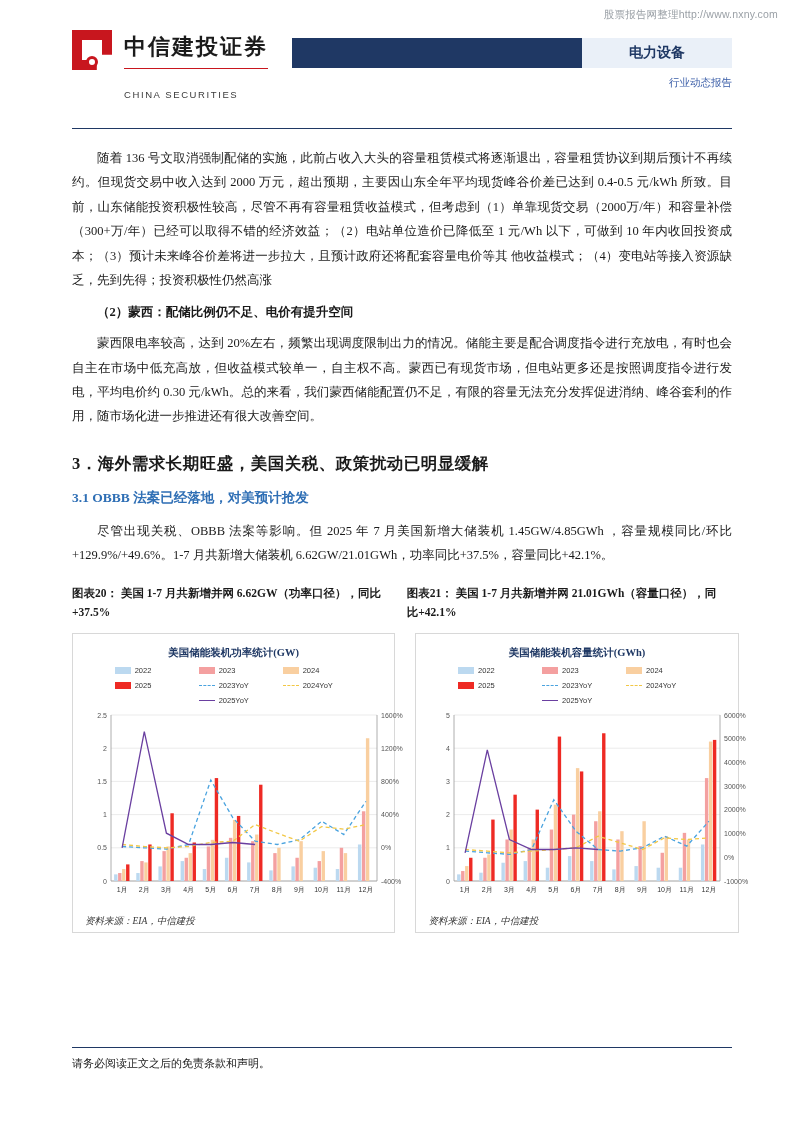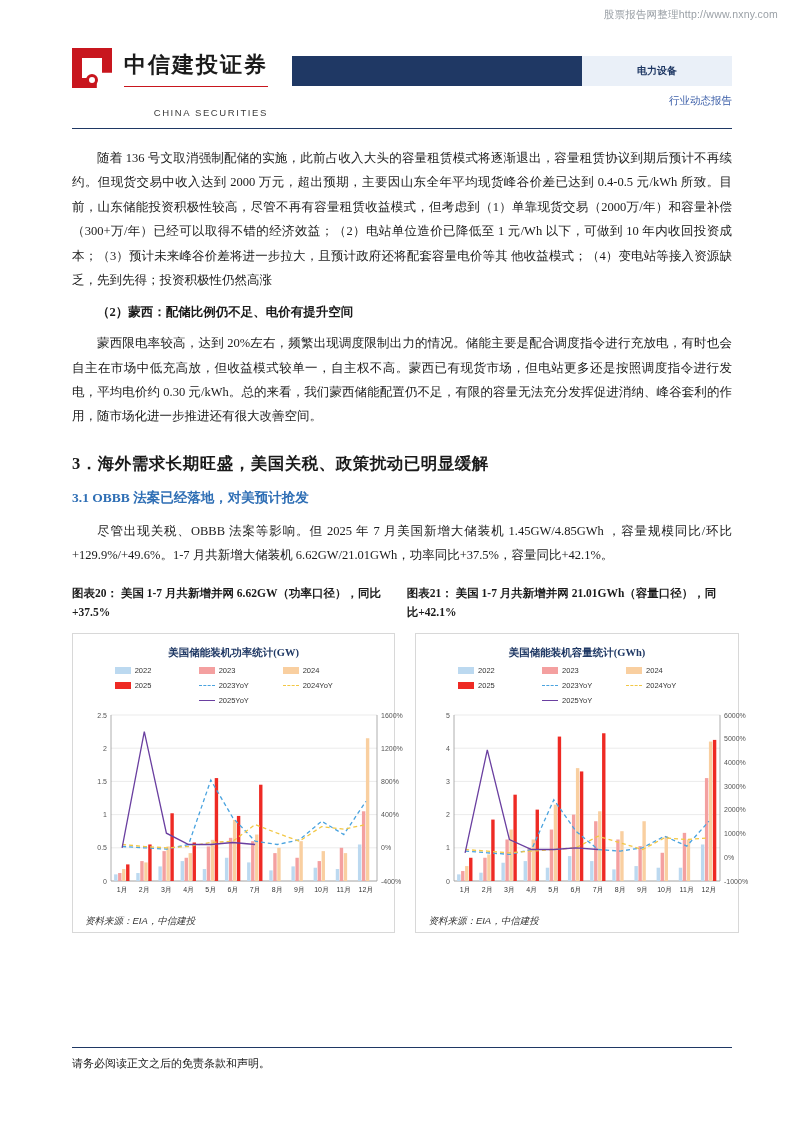--- a/index.html
+++ b/index.html
@@ -9,37 +9,37 @@
     color:#1a1a1a;position:relative;overflow:hidden;
   }
   .page{position:relative;width:794px;height:1123px;box-sizing:border-box;}
 
   .watermark{
     position:absolute;top:8px;right:16px;font-size:10.5px;color:#9aa0a6;
     font-family:"Liberation Sans", sans-serif;letter-spacing:0.2px;
   }
 
   
-  .header{position:absolute;top:48px;left:72px;right:62px;height:62px;text-align:right;}
+  .header{position:absolute;top:30px;left:72px;right:62px;height:62px;}
   .logo{position:absolute;left:0;top:0;display:flex;align-items:flex-start;gap:8px;}
   .logo-mark{width:44px;height:44px;position:relative;}
   .logo-mark .sq{position:absolute;left:0;top:0;width:40px;height:40px;background:#c8161e;
     clip-path:polygon(0 0,100% 0,100% 62%,62% 62%,62% 100%,0 100%);}
   .logo-mark .notch{position:absolute;left:10px;top:10px;width:20px;height:20px;background:#fff;}
   .logo-mark .dot{position:absolute;left:14px;top:26px;width:12px;height:12px;border-radius:50%;
     border:3px solid #c8161e;box-sizing:border-box;background:#fff;}
   .logo-text{padding-top:2px;}
   .logo-cn{font-size:22px;font-weight:bold;color:#1b1b1b;letter-spacing:2px;
     font-family:"Liberation Serif", serif;}
   .logo-en{font-size:9.5px;color:#3a3a3a;letter-spacing:1.6px;margin-top:6px;
     font-family:"Liberation Sans", sans-serif;border-top:1px solid #c8161e;padding-top:20px;}
 
   .header-bar{position:absolute;right:0;top:8px;display:flex;align-items:stretch;height:30px;}
   .bar-blue{width:290px;background:#1f3864;}
-  .bar-label{width:150px;background:#eaf0f8;color:#1f3864;font-size:10px;font-weight:bold;
+  .bar-label{width:150px;background:#eaf0f8;color:#1f3864;font-size:14px;font-weight:bold;
     display:flex;align-items:center;justify-content:center;font-family:"Liberation Serif", serif;}
   .subtitle{position:absolute;right:0;top:46px;font-size:10.5px;color:#3b5ea8;
     font-family:"Liberation Serif", serif;}
   .rule{position:absolute;left:72px;right:62px;top:128px;height:1px;background:#1f3864;}
 
   
   .content{position:absolute;left:72px;right:62px;top:146px;}
   p.para{font-size:12.5px;line-height:1.95;margin:0 0 8px 0;text-align:justify;text-justify:inter-ideograph;}
   p.indent{text-indent:2em;}
   .bold-line{font-size:12.5px;font-weight:bold;margin:12px 0 10px 0;text-indent:2em;}
@@ -55,21 +55,21 @@
   .chart-title{text-align:center;font-size:10.5px;color:#1f3864;font-weight:bold;margin:6px 0 2px 0;
     font-family:"Liberation Serif", serif;}
   .legend{display:flex;flex-wrap:wrap;justify-content:center;gap:6px 14px;margin:6px 18px 2px 18px;font-size:7.5px;
     font-family:"Liberation Sans", sans-serif;color:#333;}
   .legend .li{display:flex;align-items:center;gap:4px;width:70px;}
   .legend .sw{width:16px;height:7px;display:inline-block;}
   .legend .ln{width:16px;height:0;border-top:1.6px dashed #4aa3df;display:inline-block;}
   .legend .ln.solid{border-top-style:solid;}
 
   .src{font-size:9.5px;color:#333;font-style:italic;margin:8px 0 0 8px;
-    font-family:Liberation Sans, sans-serif;}
+    font-family:Liberation Serif, serif;}
 
   .footer{position:absolute;left:72px;right:62px;bottom:52px;}
   .footer-rule{height:1px;background:#1f3864;margin-bottom:8px;}
   .footer-text{font-size:11px;}
 
   svg{display:block;}
   .axis-lbl{font-family:"Liberation Sans", sans-serif;font-size:7px;fill:#555;}
   .axis-lbl-r{font-family:"Liberation Sans", sans-serif;font-size:7px;fill:#555;}
   .xtick{font-family:"Liberation Sans", sans-serif;font-size:7px;fill:#333;}
 </style>

